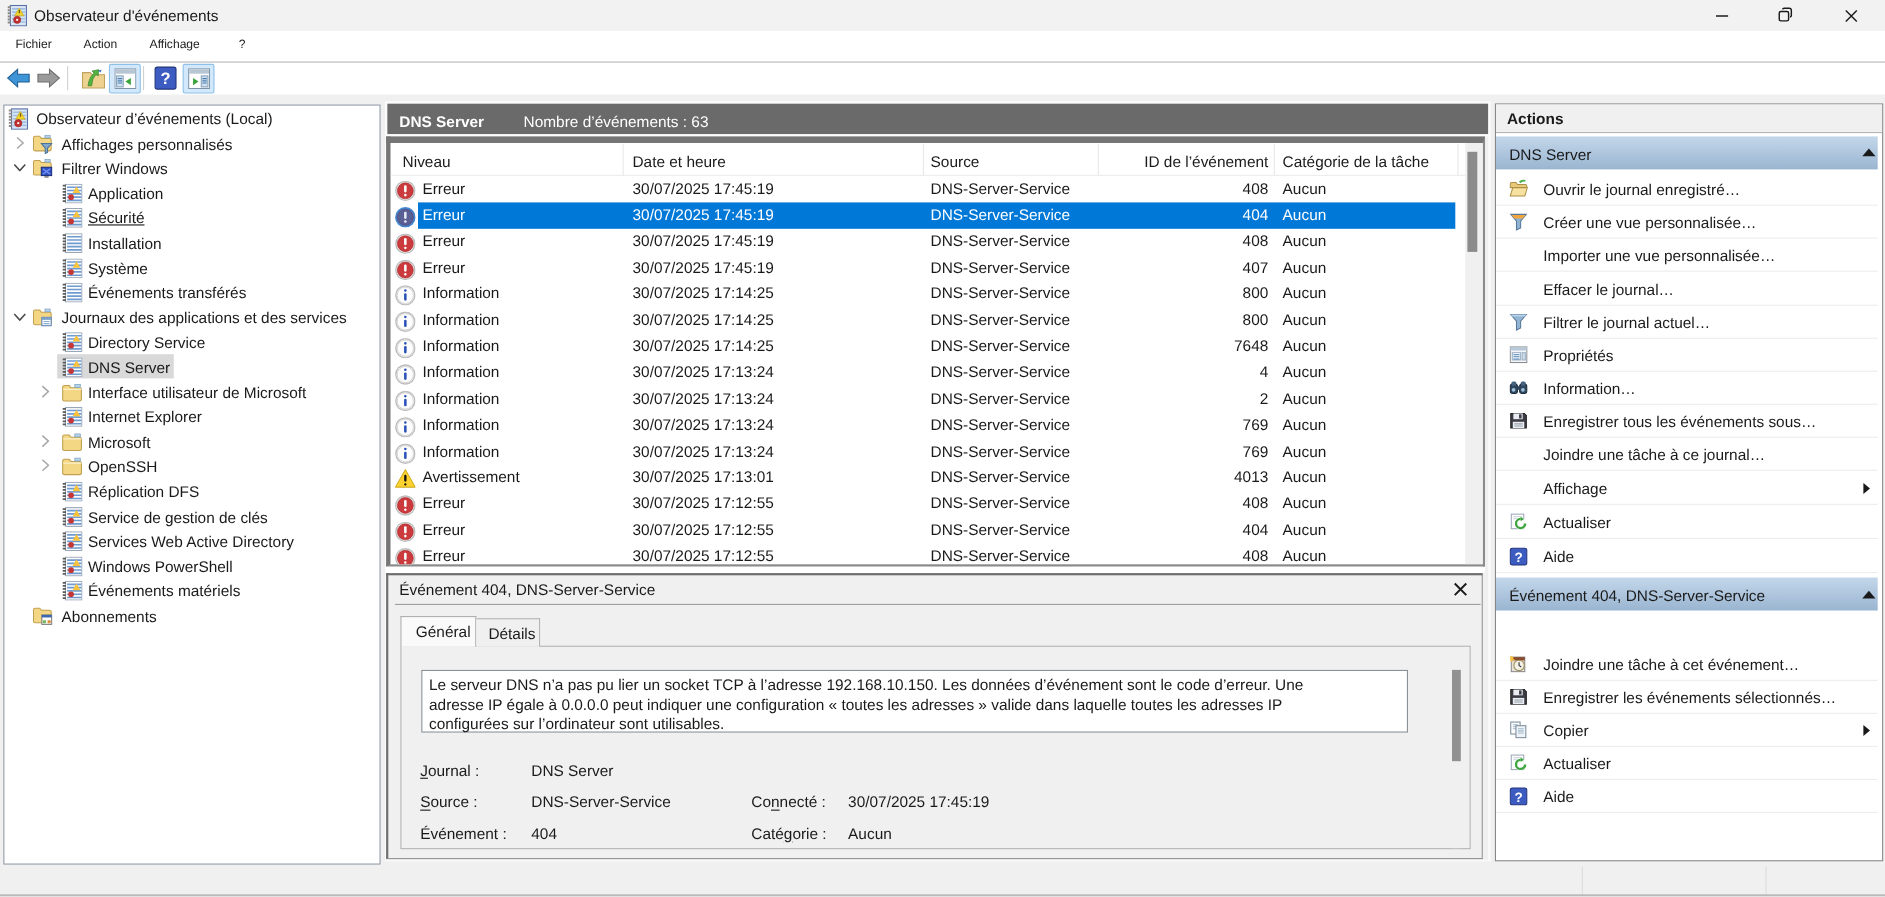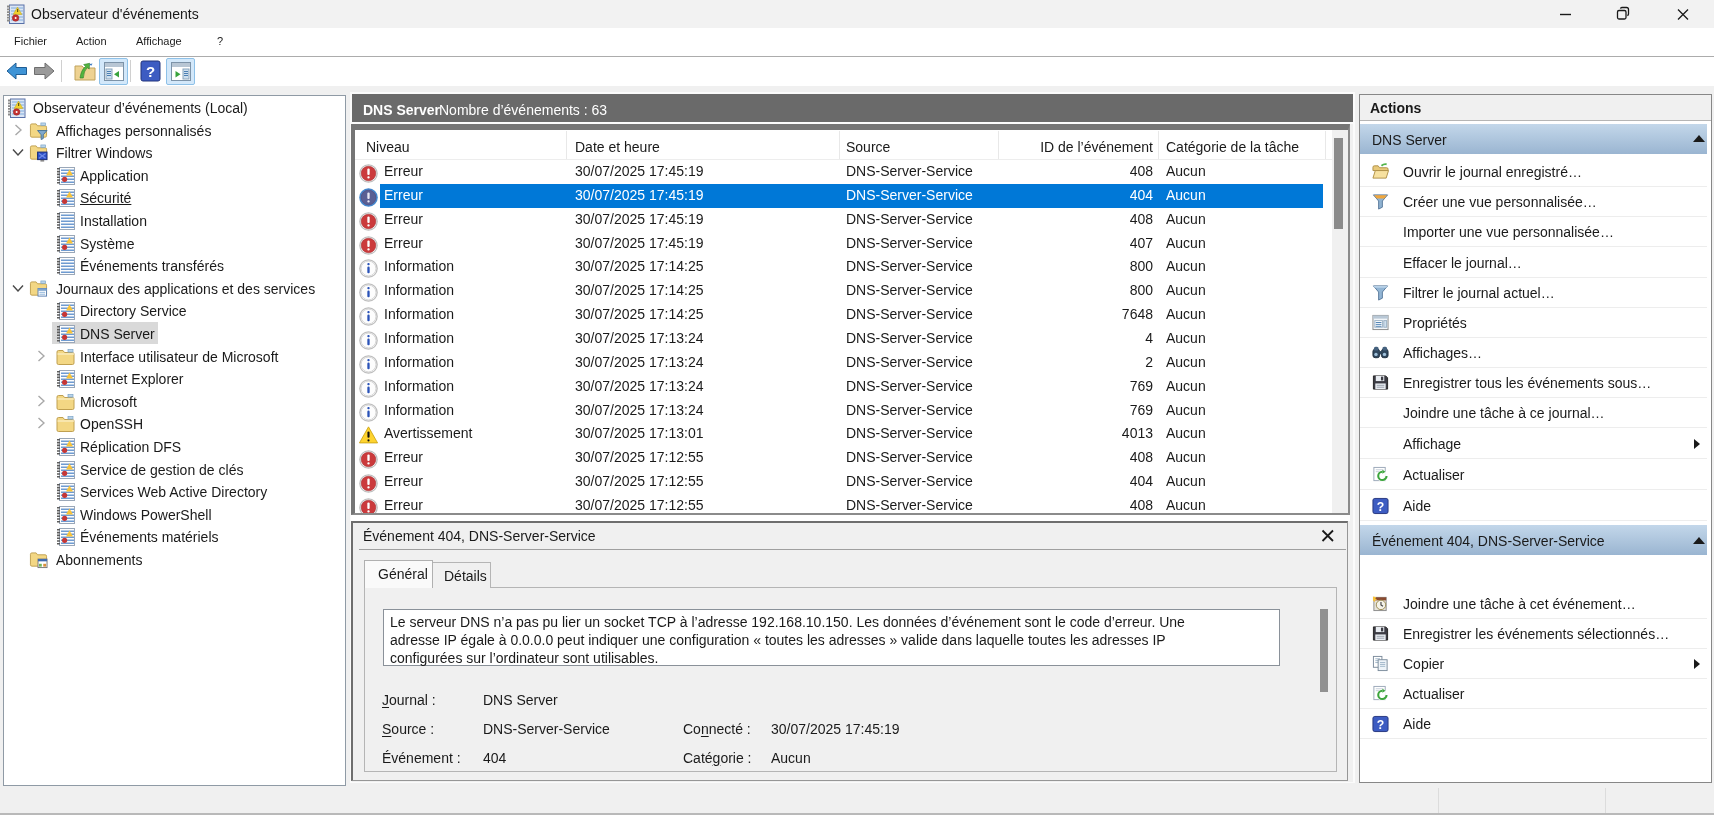--- a/index.html
+++ b/index.html
@@ -349,21 +349,21 @@
     <use href="#i-log"></use>
   </svg>
 <div class="trow abs" style="left:80px; top:529px;">Événements matériels</div>
 <svg class="abs" style="left:29px;top:551.0px;" width="19" height="18">
     <use href="#i-folsub"></use>
   </svg>
 <div class="trow abs" style="left:56px; top:552px;">Abonnements</div>
 
 <div id="hdrbar" class="abs"></div>
 <div class="abs" style="left:363px; top:102px; color:#fff; font-weight:bold;">DNS Server</div>
-<div class="abs" style="left:439px; top:102px; color:#fff;">Nombre d’événements : 63</div>
+<div class="abs" style="left:476px; top:102px; color:#fff;">Nombre d’événements : 63</div>
 <div class="abs" style="left:350px; top:92px; width:1005px; height:691px; border:2px solid #fbfbfb; border-bottom-width:1px;"></div>
 <div class="abs" style="left:351px; top:515px; width:999px; height:6px; background:#fff;"></div>
 <div class="abs" style="left:351px; top:122px; width:1002px; height:2px; background:#fbfbfb;"></div>
 <div id="table-box" class="abs"></div>
 <div class="abs" id="tablein" style="left:355px; top:130px; width:993px; height:383px; overflow:hidden;">
 <div class="hcell" style="left:11px;">Niveau</div>
 <div class="hcell" style="left:220px;">Date et heure</div>
 <div class="hcell" style="left:491px;">Source</div>
 <div class="hcell c-id" style="top:9px;">ID de l’événement</div>
 <div class="hcell" style="left:811px;">Catégorie de la tâche</div>
@@ -589,21 +589,21 @@
 <div class="aitem" style="top:213.5px;">
       <svg class="abs" style="left:12px;top:6px;" width="17" height="17">
         <use href="#a-props"></use>
       </svg>
       <div class="txt">Propriétés</div>
     </div>
 <div class="aitem" style="top:243.5px;">
       <svg class="abs" style="left:12px;top:6px;" width="17" height="17">
         <use href="#a-binoc"></use>
       </svg>
-      <div class="txt">Affichages…</div>
+      <div class="txt">Information…</div>
     </div>
 <div class="aitem" style="top:273.5px;">
       <svg class="abs" style="left:12px;top:6px;" width="17" height="17">
         <use href="#a-save"></use>
       </svg>
       <div class="txt">Enregistrer tous les événements sous…</div>
     </div>
 <div class="aitem" style="top:303.5px;">
       <div class="txt">Joindre une tâche à ce journal…</div>
     </div>

